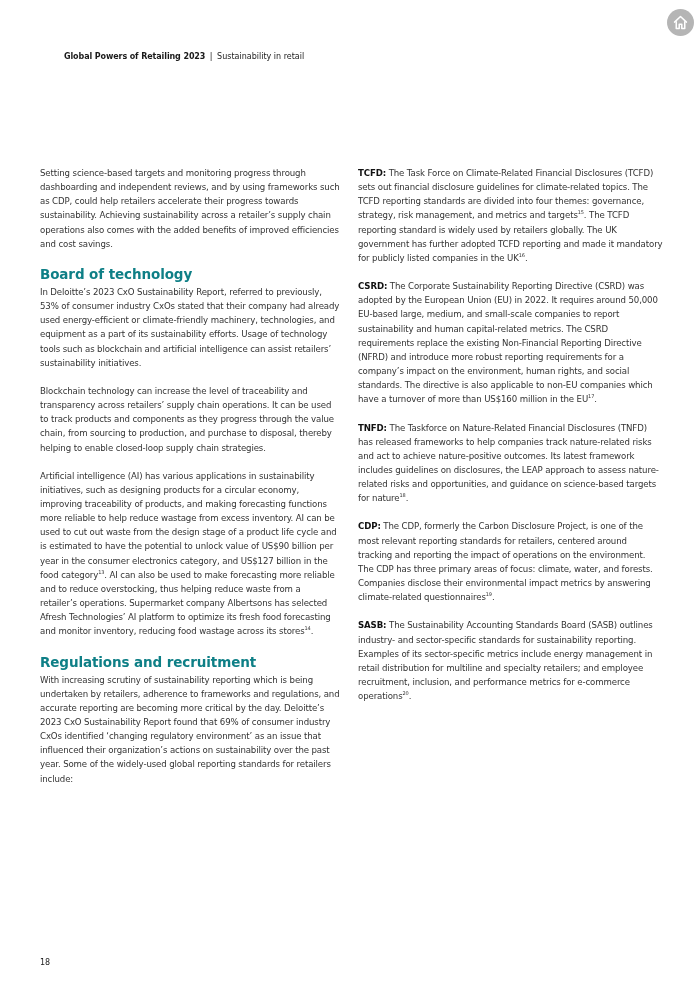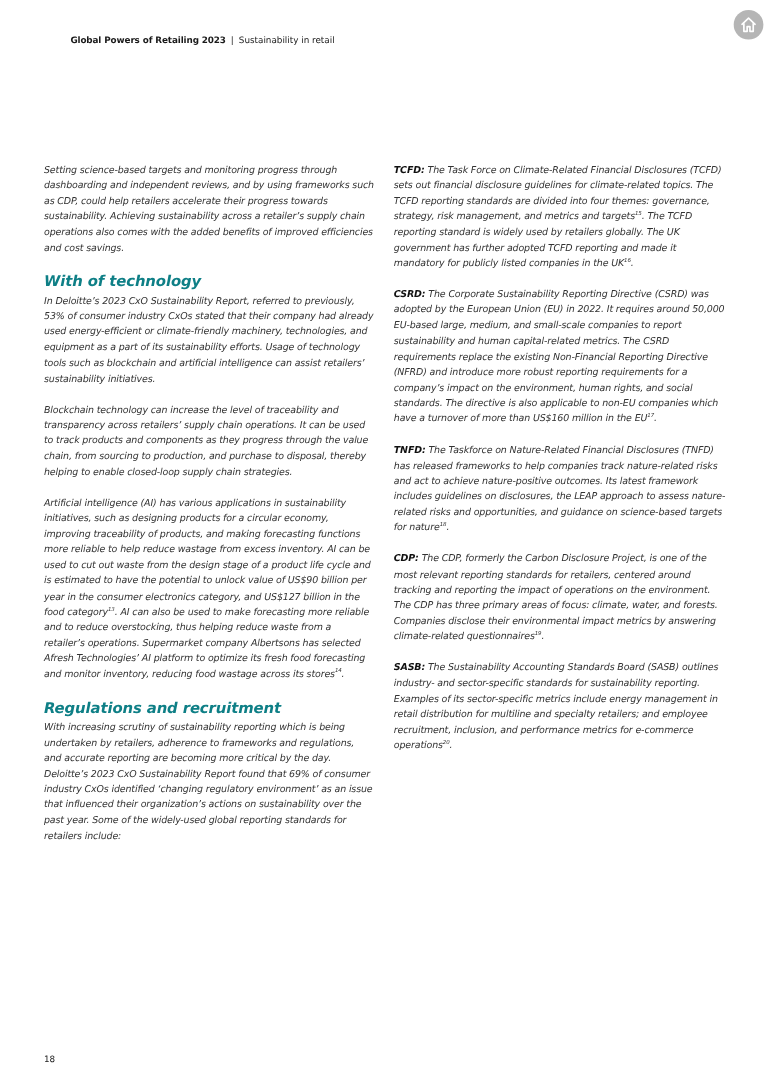--- a/index.html
+++ b/index.html
@@ -1,36 +1,35 @@
 <!DOCTYPE html>
 <html><head>
   <meta charset="utf-8">
   <style>
     html, body { margin: 0; padding: 0; background: #ffffff; }
     body {
       width: 700px; height: 990px; position: relative; overflow: hidden;
       font-family: "DejaVu Sans", sans-serif; color: #2b2b2b;
     }
     .header {
-      position: absolute; left: 40px; top: 32px;
+      position: absolute; left: 40px; top: 52px;
       font-size: 8px; color: #1a1a1a; white-space: nowrap; padding-left: 24px;
     }
     .header .title { font-weight: bold; letter-spacing: -0.1px; }
     .header .sep { margin: 0 2px; }
     .home-btn {
       position: absolute; left: 667px; top: 9px; width: 27px; height: 27px;
       border-radius: 50%; background: #b5b5b5;
       display: flex; align-items: center; justify-content: center;
       cursor: pointer;
     }
     .col {
-      position: absolute; top: 148px;
+      position: absolute; top: 166px;
       font-size: 8.6px; line-height: 14.15px; color: #333333;
       letter-spacing: -0.12px;
-      font-style: italic;
     }
     .col.left { left: 40px; width: 300px; }
     .col.right { left: 358px; width: 305px; }
     .col p { margin: 0 0 14px 0; }
     h2 {
       margin: 4px 0 2px 0; font-size: 13.5px; line-height: 18px;
       color: #0e7f86; font-weight: bold; letter-spacing: -0.1px;
     }
     .term { font-weight: bold; color: #111; }
     sup { font-size: 5px; line-height: 0; vertical-align: 4px; }
@@ -49,21 +48,21 @@
 
 <div class="home-btn">
   <svg width="17" height="17" viewBox="0 0 20 20">
     <path d="M3 9.5 L10 3 L17 9.5" fill="none" stroke="#ffffff" stroke-width="1.8" stroke-linejoin="round" stroke-linecap="round"></path>
     <path d="M5 8.5 V17 H8.5 V12 H11.5 V17 H15 V8.5" fill="none" stroke="#ffffff" stroke-width="1.8" stroke-linejoin="round"></path>
   </svg>
 </div>
 
 <div class="col left">
   <p>Setting science-based targets and monitoring progress through dashboarding and independent reviews, and by using frameworks such as CDP, could help retailers accelerate their progress towards sustainability. Achieving sustainability across a retailer’s supply chain operations also comes with the added benefits of improved efficiencies and cost savings.</p>
-  <h2>With of technology</h2>
+  <h2>Board of technology</h2>
   <p>In Deloitte’s 2023 CxO Sustainability Report, referred to previously, 53% of consumer industry CxOs stated that their company had already used energy-efficient or climate-friendly machinery, technologies, and equipment as a part of its sustainability efforts. Usage of technology tools such as blockchain and artificial intelligence can assist retailers’ sustainability initiatives.</p>
   <p>Blockchain technology can increase the level of traceability and transparency across retailers’ supply chain operations. It can be used to track products and components as they progress through the value chain, from sourcing to production, and purchase to disposal, thereby helping to enable closed-loop supply chain strategies.</p>
   <p>
     <span>Artificial intelligence (AI) has various applications in sustainability initiatives, such as designing products for a circular economy, improving traceability of products, and making forecasting functions more reliable to help reduce wastage from excess inventory. AI can be used to cut out waste from the design stage of a product life cycle and is estimated to have the potential to unlock value of US$90 billion per year in the consumer electronics category, and US$127 billion in the food category</span><sup>13</sup><span>. AI can also be used to make forecasting more reliable and to reduce overstocking, thus helping reduce waste from a retailer’s operations. Supermarket company Albertsons has selected Afresh Technologies’ AI platform to optimize its fresh food forecasting and monitor inventory, reducing food wastage across its stores</span><sup>14</sup><span>.</span>
   </p>
   <h2>Regulations and recruitment</h2>
   <p>With increasing scrutiny of sustainability reporting which is being undertaken by retailers, adherence to frameworks and regulations, and accurate reporting are becoming more critical by the day. Deloitte’s 2023 CxO Sustainability Report found that 69% of consumer industry CxOs identified ‘changing regulatory environment’ as an issue that  influenced their organization’s actions on sustainability over the past year. Some of the widely-used global reporting standards for retailers include:</p>
 </div>
 
 <div class="col right">

